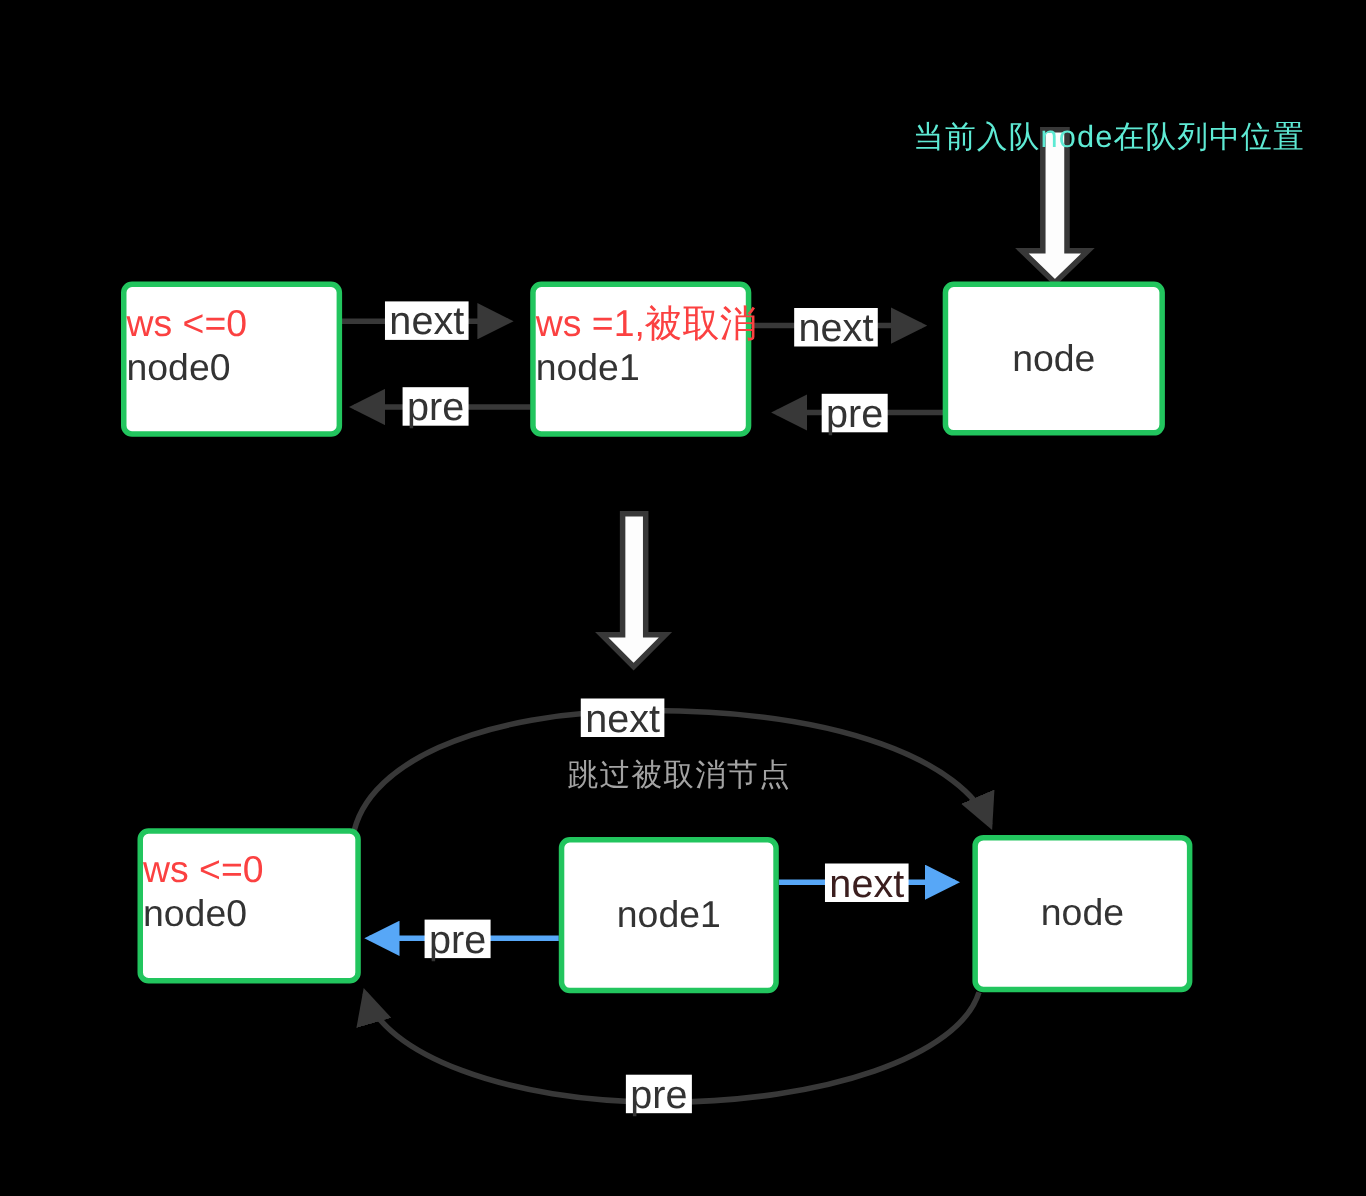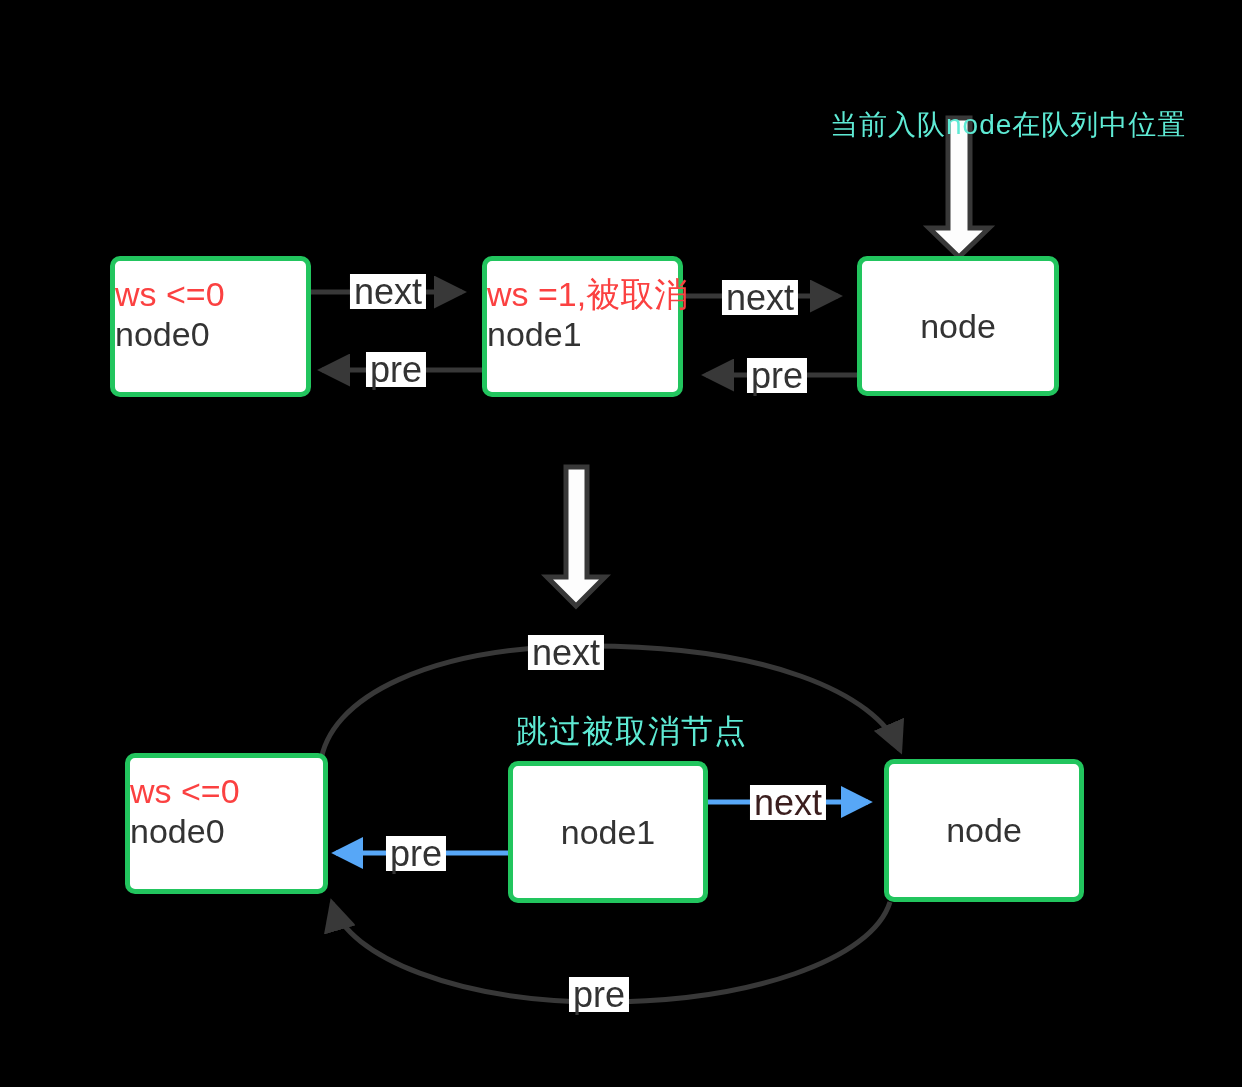--- a/index.html
+++ b/index.html
@@ -21,23 +21,23 @@
     left: 830px; top: 78px;
     width: 340px;
     font-size: 28px;
     color: #5eead4;
     letter-spacing: 1px;
     white-space: nowrap;
     margin-top: 28px;
   }
   .annotation-red {
     position: absolute;
-    left: 516px; top: 710px;
-    font-size: 32px;
-    color: #5eead4;
+    left: 516px; top: 686px;
+    font-size: 28px;
+    color: #a3a3a3;
     letter-spacing: 1px;
     white-space: nowrap;
   }
   .nodebox {
     position: absolute;
     box-sizing: border-box;
     background: #ffffff;
     border: 5px solid #22c55e;
     border-radius: 10px;
     color: #333333;

